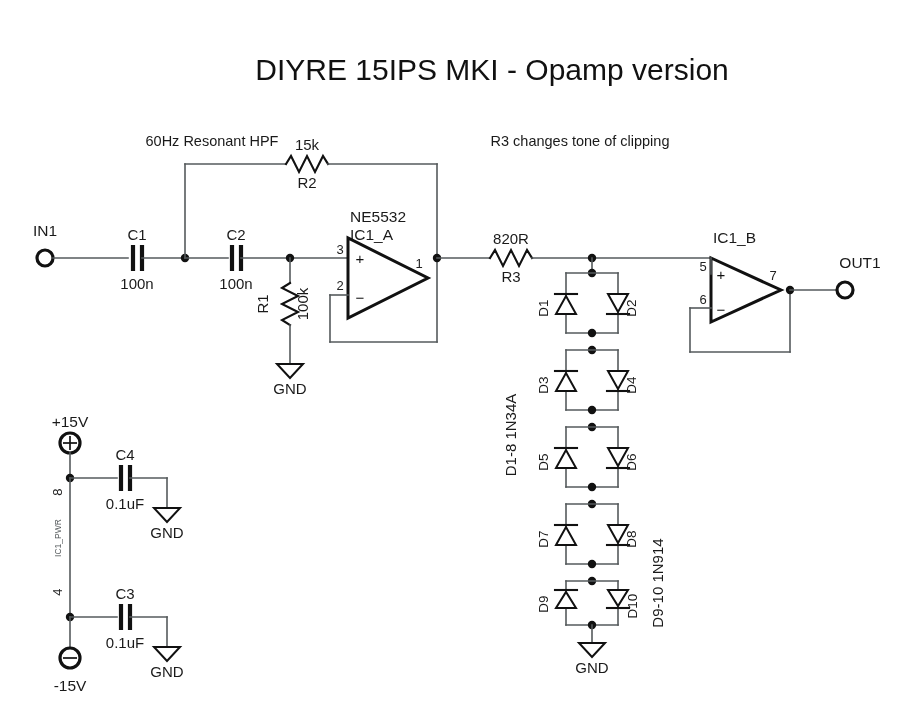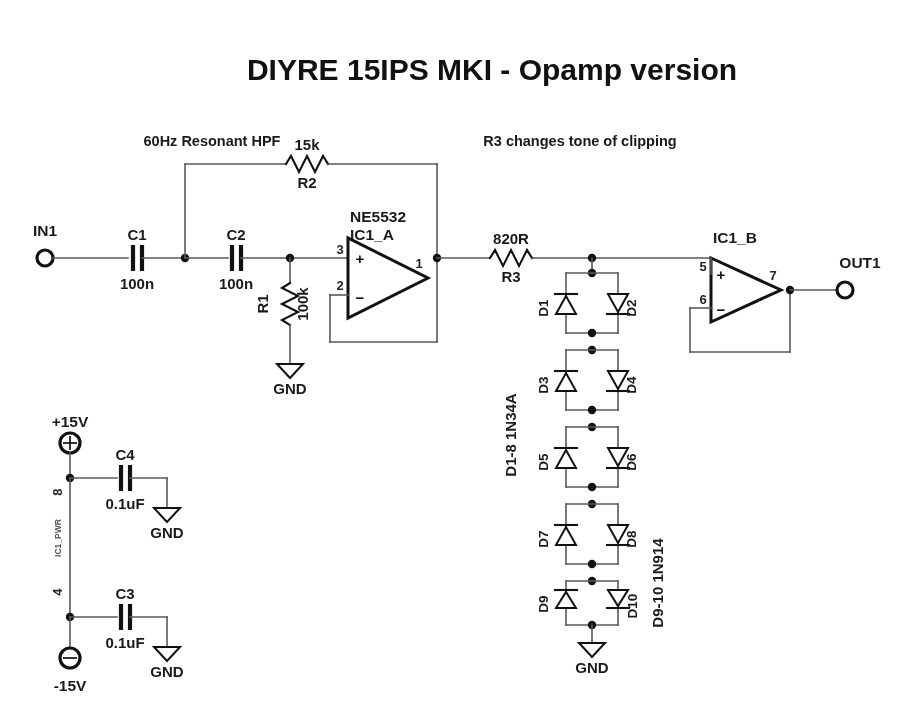--- a/index.html
+++ b/index.html
@@ -13,21 +13,20 @@
     font-family: "Liberation Sans", sans-serif;
     color: #1a1a1a;
     overflow: hidden;
     position: relative;
   }
   #schematic-root {
     position: absolute;
     left: 0; top: 0;
     width: 916px;
     height: 716px;
-    font-weight: bold;
   }
   svg.sheet {
     display: block;
     width: 916px;
     height: 716px;
   }
   .wire {
     stroke: #555a5c;
     stroke-width: 1.6;
     fill: none;

